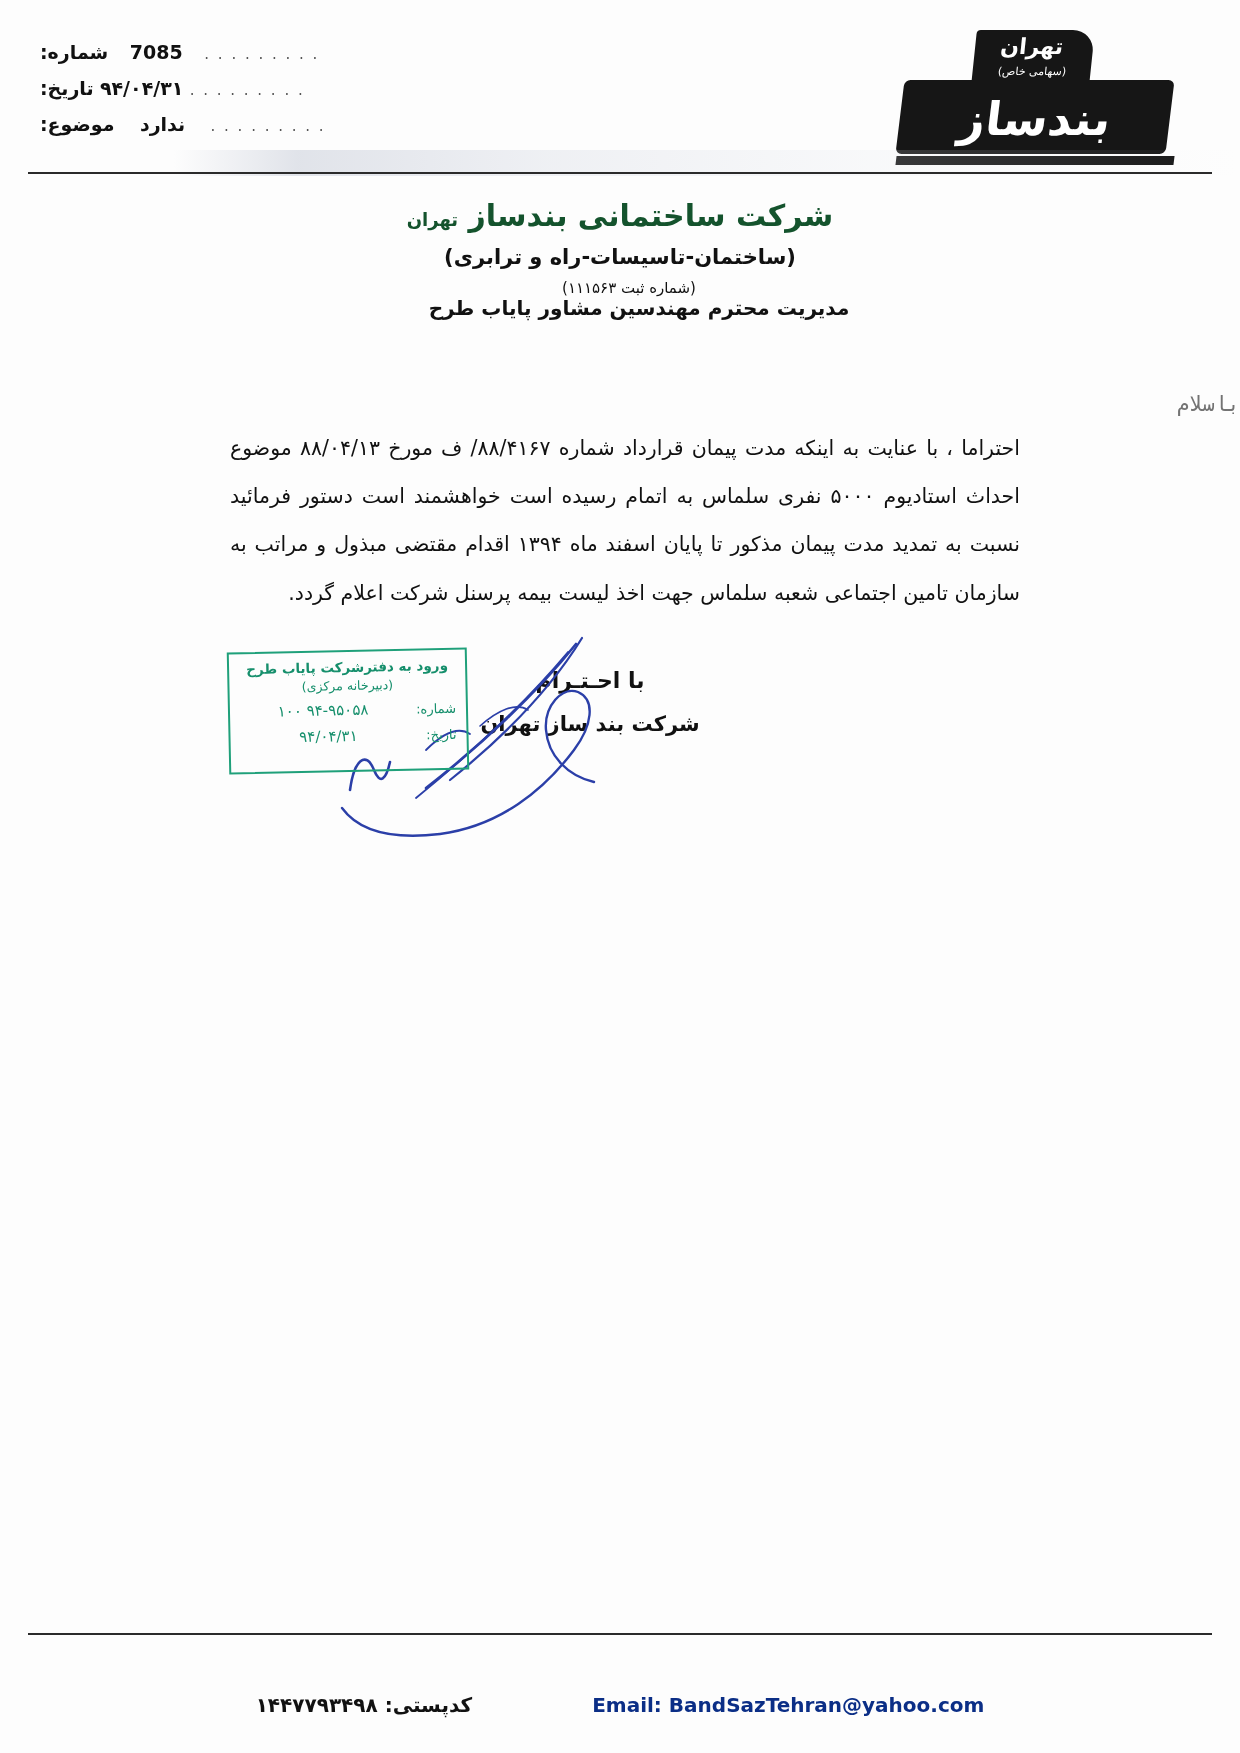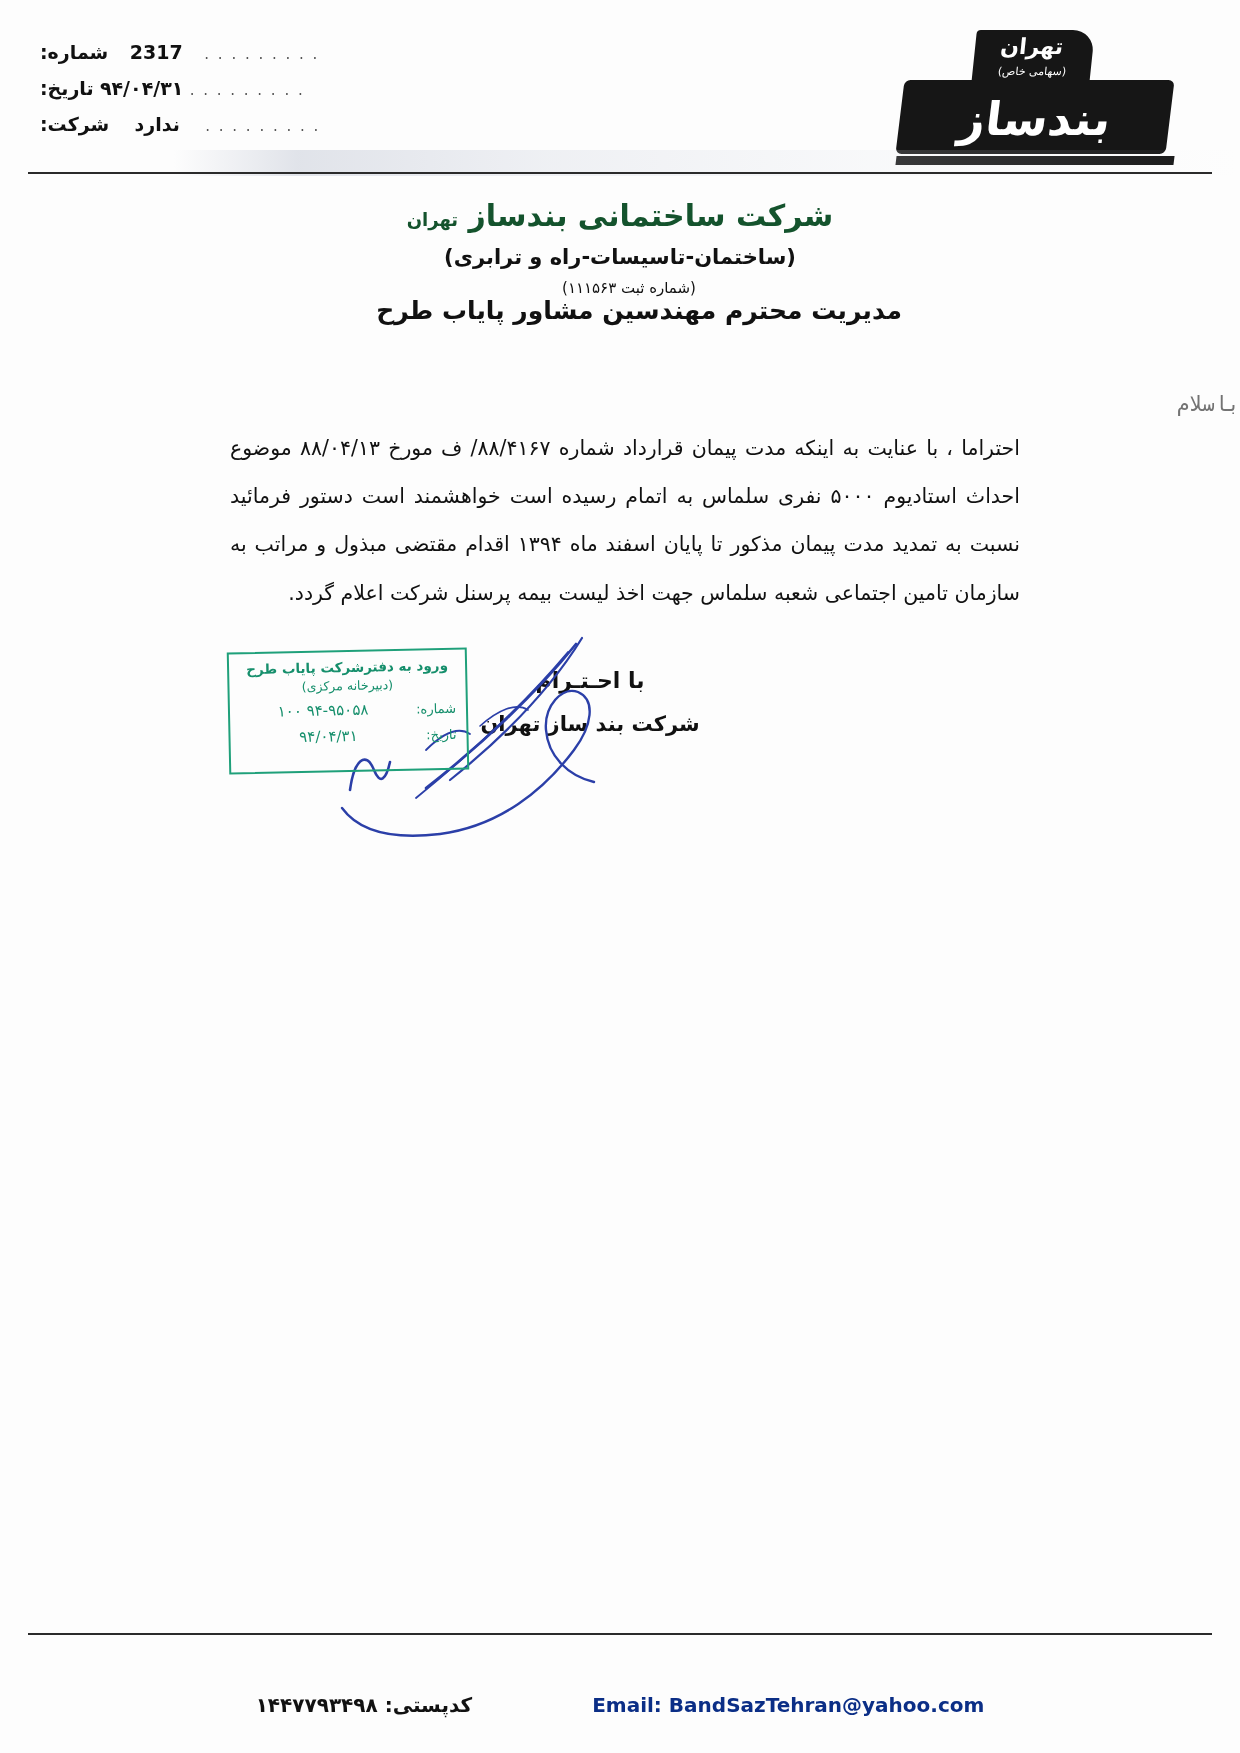--- a/index.html
+++ b/index.html
@@ -185,21 +185,21 @@
     padding-left: 18px;
   }
 
   
   .addressee {
     position: absolute;
     top: 296px;
     left: 0;
     right: 0;
     text-align: center;
-    font-size: 25px;
+    font-size: 20px;
     font-weight: bold;
     color: #111;
     direction: rtl;
     margin-left: 38px;
   }
   .greeting {
     position: absolute;
     top: 392px;
     right: 0;
     width: 1070px;
@@ -340,30 +340,30 @@
   }
 </style>
 </head>
 <body>
 
 <div class="page">
 
   <div class="meta-block">
     <div class="meta-row">
       <span class="meta-label">شماره:</span>
-      <span class="meta-value">2317</span>
+      <span class="meta-value">7085</span>
       <span class="meta-dots">. . . . . . . . .</span>
     </div>
     <div class="meta-row">
       <span class="meta-label">تاریخ:</span>
       <span class="meta-value">۹۴/۰۴/۳۱</span>
       <span class="meta-dots">. . . . . . . . .</span>
     </div>
     <div class="meta-row">
-      <span class="meta-label">شرکت:</span>
+      <span class="meta-label">موضوع:</span>
       <span class="meta-value">ندارد</span>
       <span class="meta-dots">. . . . . . . . .</span>
     </div>
   </div>
 
   <div class="logo-wrap">
     <div class="logo-badge"></div>
     <div class="logo-badge-text">تهران</div>
     <div class="logo-badge-sub">(سهامی خاص)</div>
     <div class="logo-main"></div>

